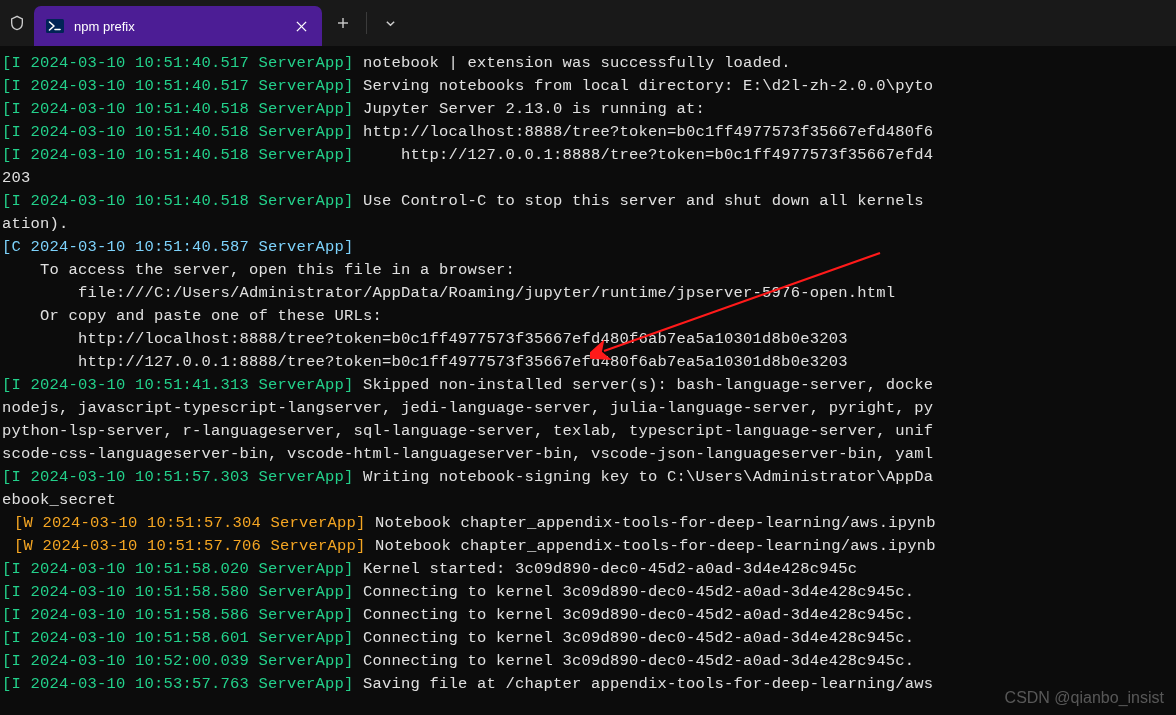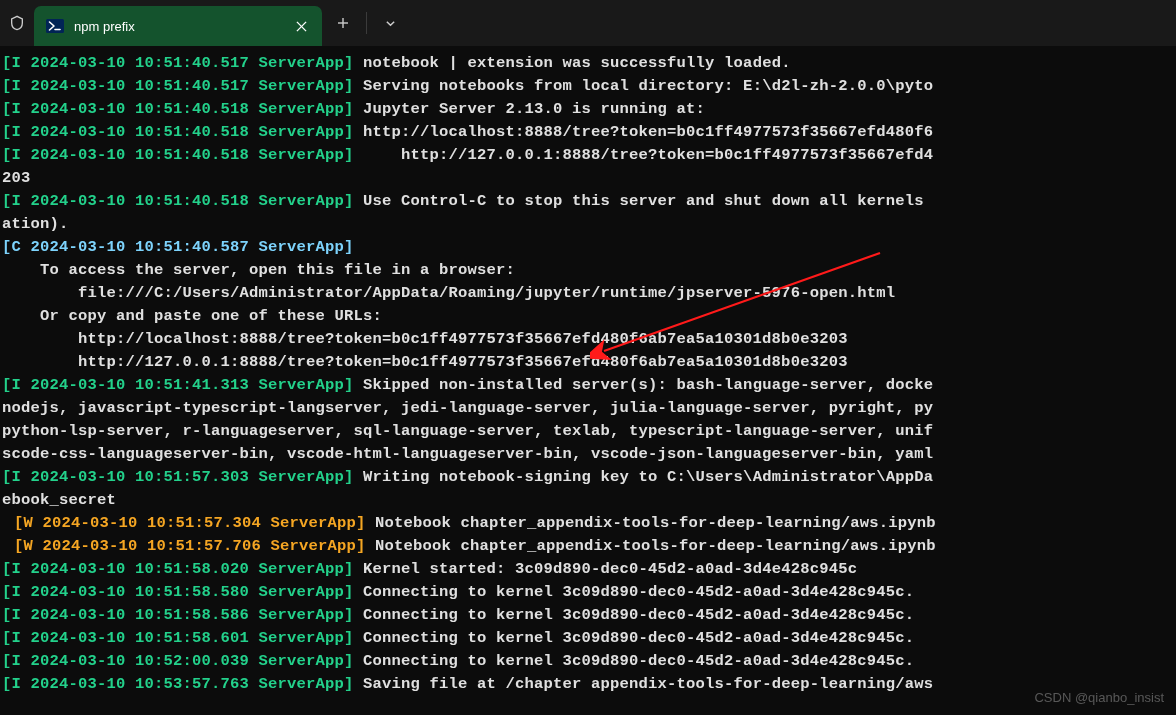--- a/index.html
+++ b/index.html
@@ -27,21 +27,21 @@
     height: 46px;
     display: flex;
     align-items: center;
     justify-content: center;
     color: #cccccc;
   }
   .tab {
     display: flex;
     align-items: center;
     height: 40px;
-    background: #14532d;
+    background: #4c1d95;
     border-top-left-radius: 7px;
     border-top-right-radius: 7px;
     padding: 0 10px 0 12px;
     margin-top: 6px;
     gap: 10px;
     min-width: 288px;
   }
   .ps-icon {
     width: 18px; height: 18px;
     display: inline-flex;
@@ -67,21 +67,21 @@
   }
   .tb-divider {
     width:1px;height:22px;background:#3b3b3b;margin:0 2px;
   }
 
   
   .terminal {
     padding: 6px 12px 0 2px;
     white-space: pre;
     letter-spacing: 0.2px;
-    font-weight: 700;
+    font-weight: 400;
   }
   .ln { display: block; }
   .lvl-I { color: #23d18b; }
   .lvl-W { color: #f5a623; margin-left: 12px; }
   .lvl-C { color: #7dd3fc; }
   .msg { color: #e0e0e0; }
 
   
   .arrow {
     position: absolute;
@@ -89,21 +89,21 @@
     top: 245px;
     pointer-events: none;
   }
 
   .watermark {
     position: absolute;
     right: 12px;
     bottom: 6px;
     color: rgba(180,180,180,0.45);
     font-family: "Segoe UI", sans-serif;
-    font-size: 13px;
+    font-size: 16px;
     text-align: center;
   }
 </style>
 </head>
 <body>
 
 <div class="titlebar">
   <div class="shield">
     <svg width="16" height="16" viewBox="0 0 24 24" fill="none" stroke="currentColor" stroke-width="2">
       <path d="M12 2 L4 6 V12 C4 17 7.5 21 12 22 C16.5 21 20 17 20 12 V6 Z"></path>

